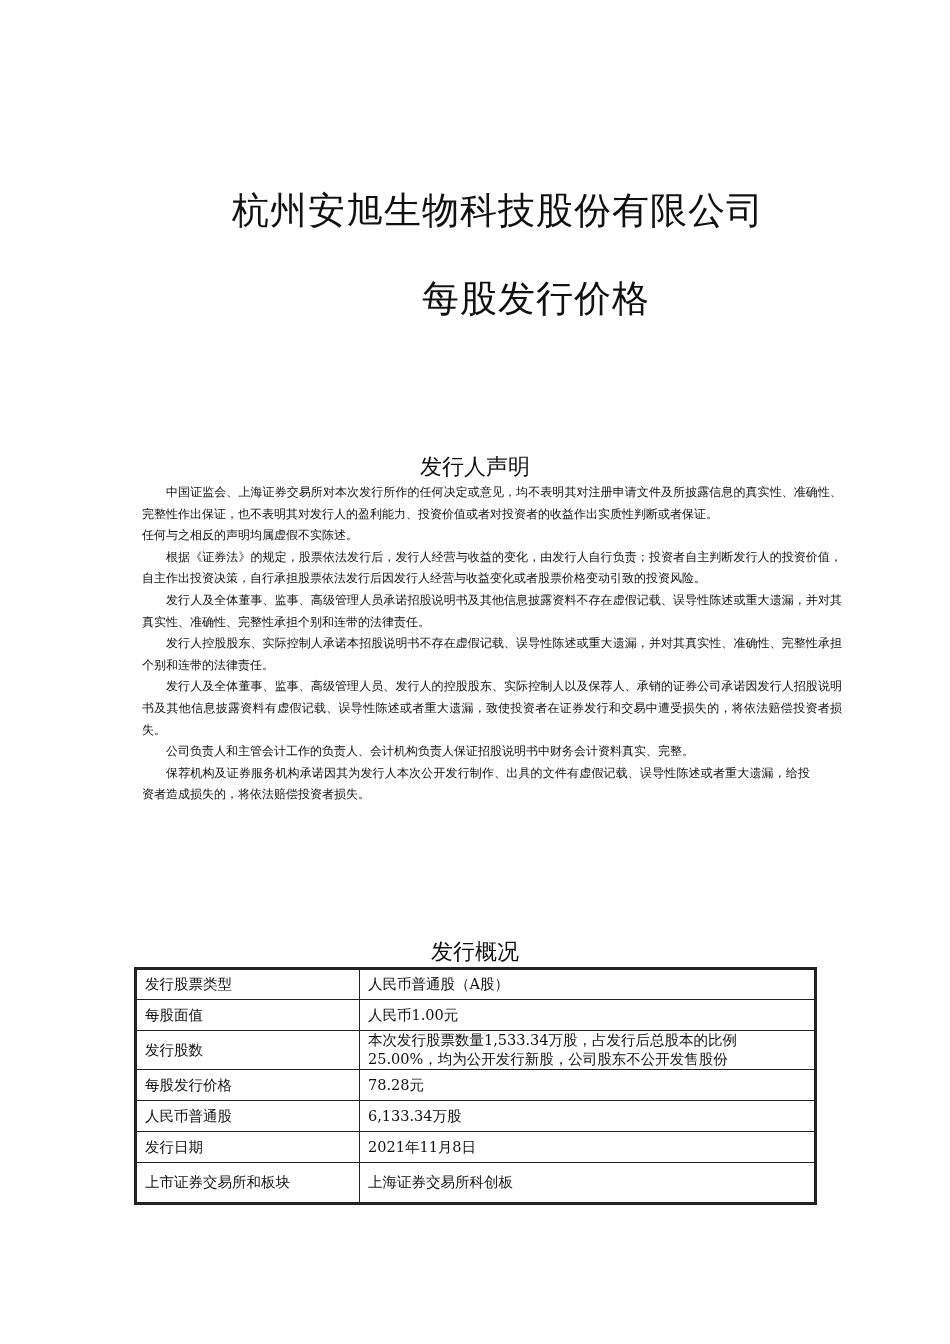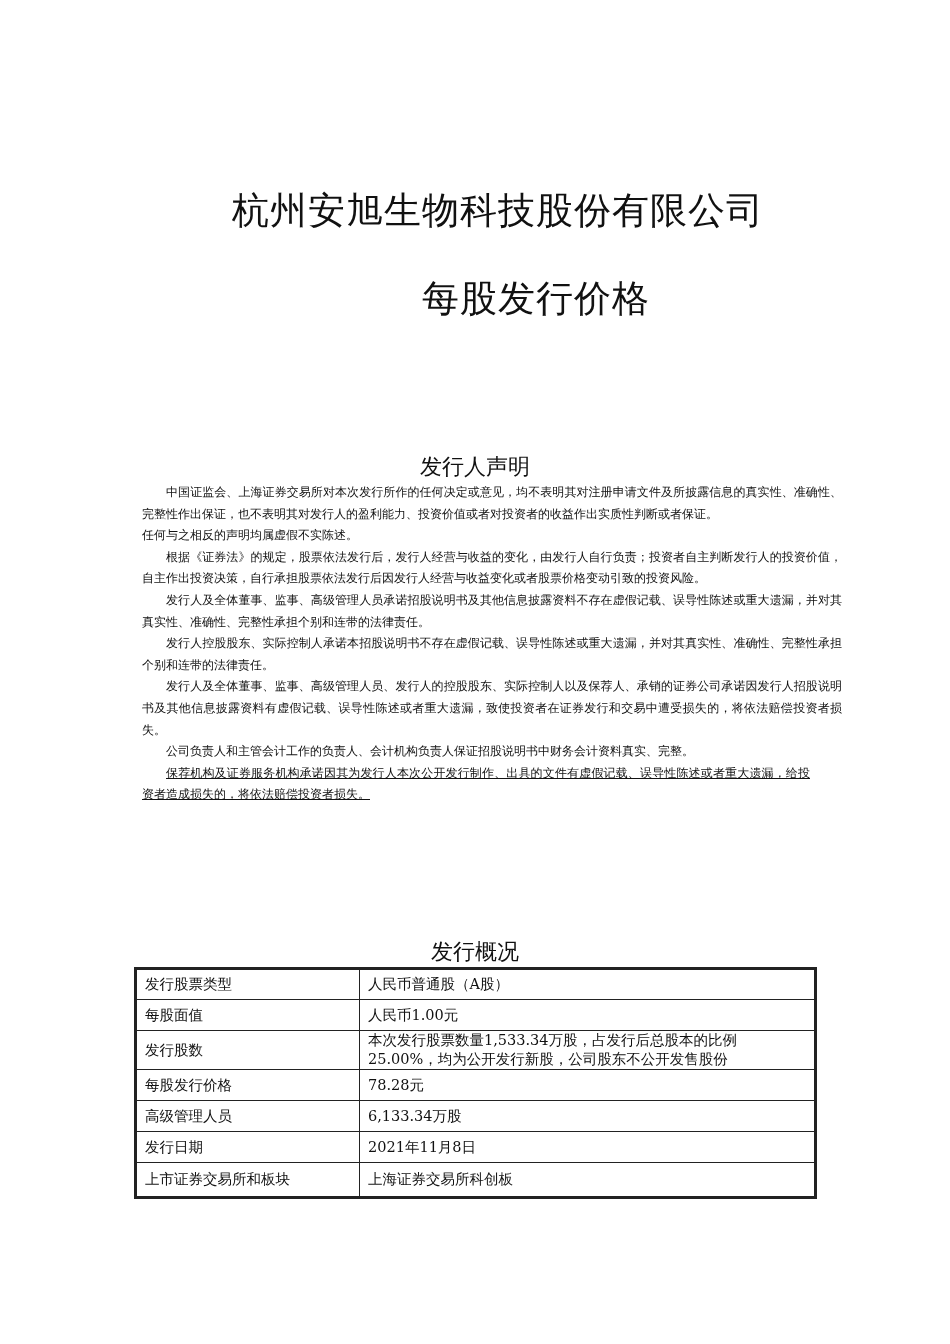--- a/index.html
+++ b/index.html
@@ -52,40 +52,40 @@
       width: 700px;
     }
     .para {
       margin: 0;
       font-size: 12px;
       line-height: 21.6px;
       text-align: justify;
       text-indent: 2em;
     }
     .para.no-indent { text-indent: 0; }
-    .para.narrow { width: 668px; text-decoration: underline; }
+    .para.narrow { width: 668px; }
     .overview-table {
       position: absolute;
       left: 134px;
       top: 967px;
       width: 683px;
       border-collapse: collapse;
       border: 3px solid #222222;
       font-size: 14.5px;
     }
     .overview-table td {
       border: 1px solid #222222;
       padding: 0 8px;
       vertical-align: middle;
       line-height: 19px;
     }
     .overview-table td.label { width: 206px; }
     .overview-table tr { height: 31px; }
     .overview-table tr.tall { height: 35px; }
-    .overview-table tr.last { height: 35px; }
+    .overview-table tr.last { height: 41px; }
   </style>
 </head>
 <body>
 
 <div class="company-title">杭州安旭生物科技股份有限公司</div>
 <div class="doc-title">每股发行价格</div>
 
 <div class="section-heading heading-declaration">发行人声明</div>
 
 <div class="declaration">
@@ -113,21 +113,21 @@
     </tr>
     <tr class="tall">
       <td class="label">发行股数</td>
       <td>本次发行股票数量1,533.34万股，占发行后总股本的比例25.00%，均为公开发行新股，公司股东不公开发售股份</td>
     </tr>
     <tr>
       <td class="label">每股发行价格</td>
       <td>78.28元</td>
     </tr>
     <tr>
-      <td class="label">高级管理人员</td>
+      <td class="label">人民币普通股</td>
       <td>6,133.34万股</td>
     </tr>
     <tr>
       <td class="label">发行日期</td>
       <td>2021年11月8日</td>
     </tr>
     <tr class="last">
       <td class="label">上市证券交易所和板块</td>
       <td>上海证券交易所科创板</td>
     </tr>

